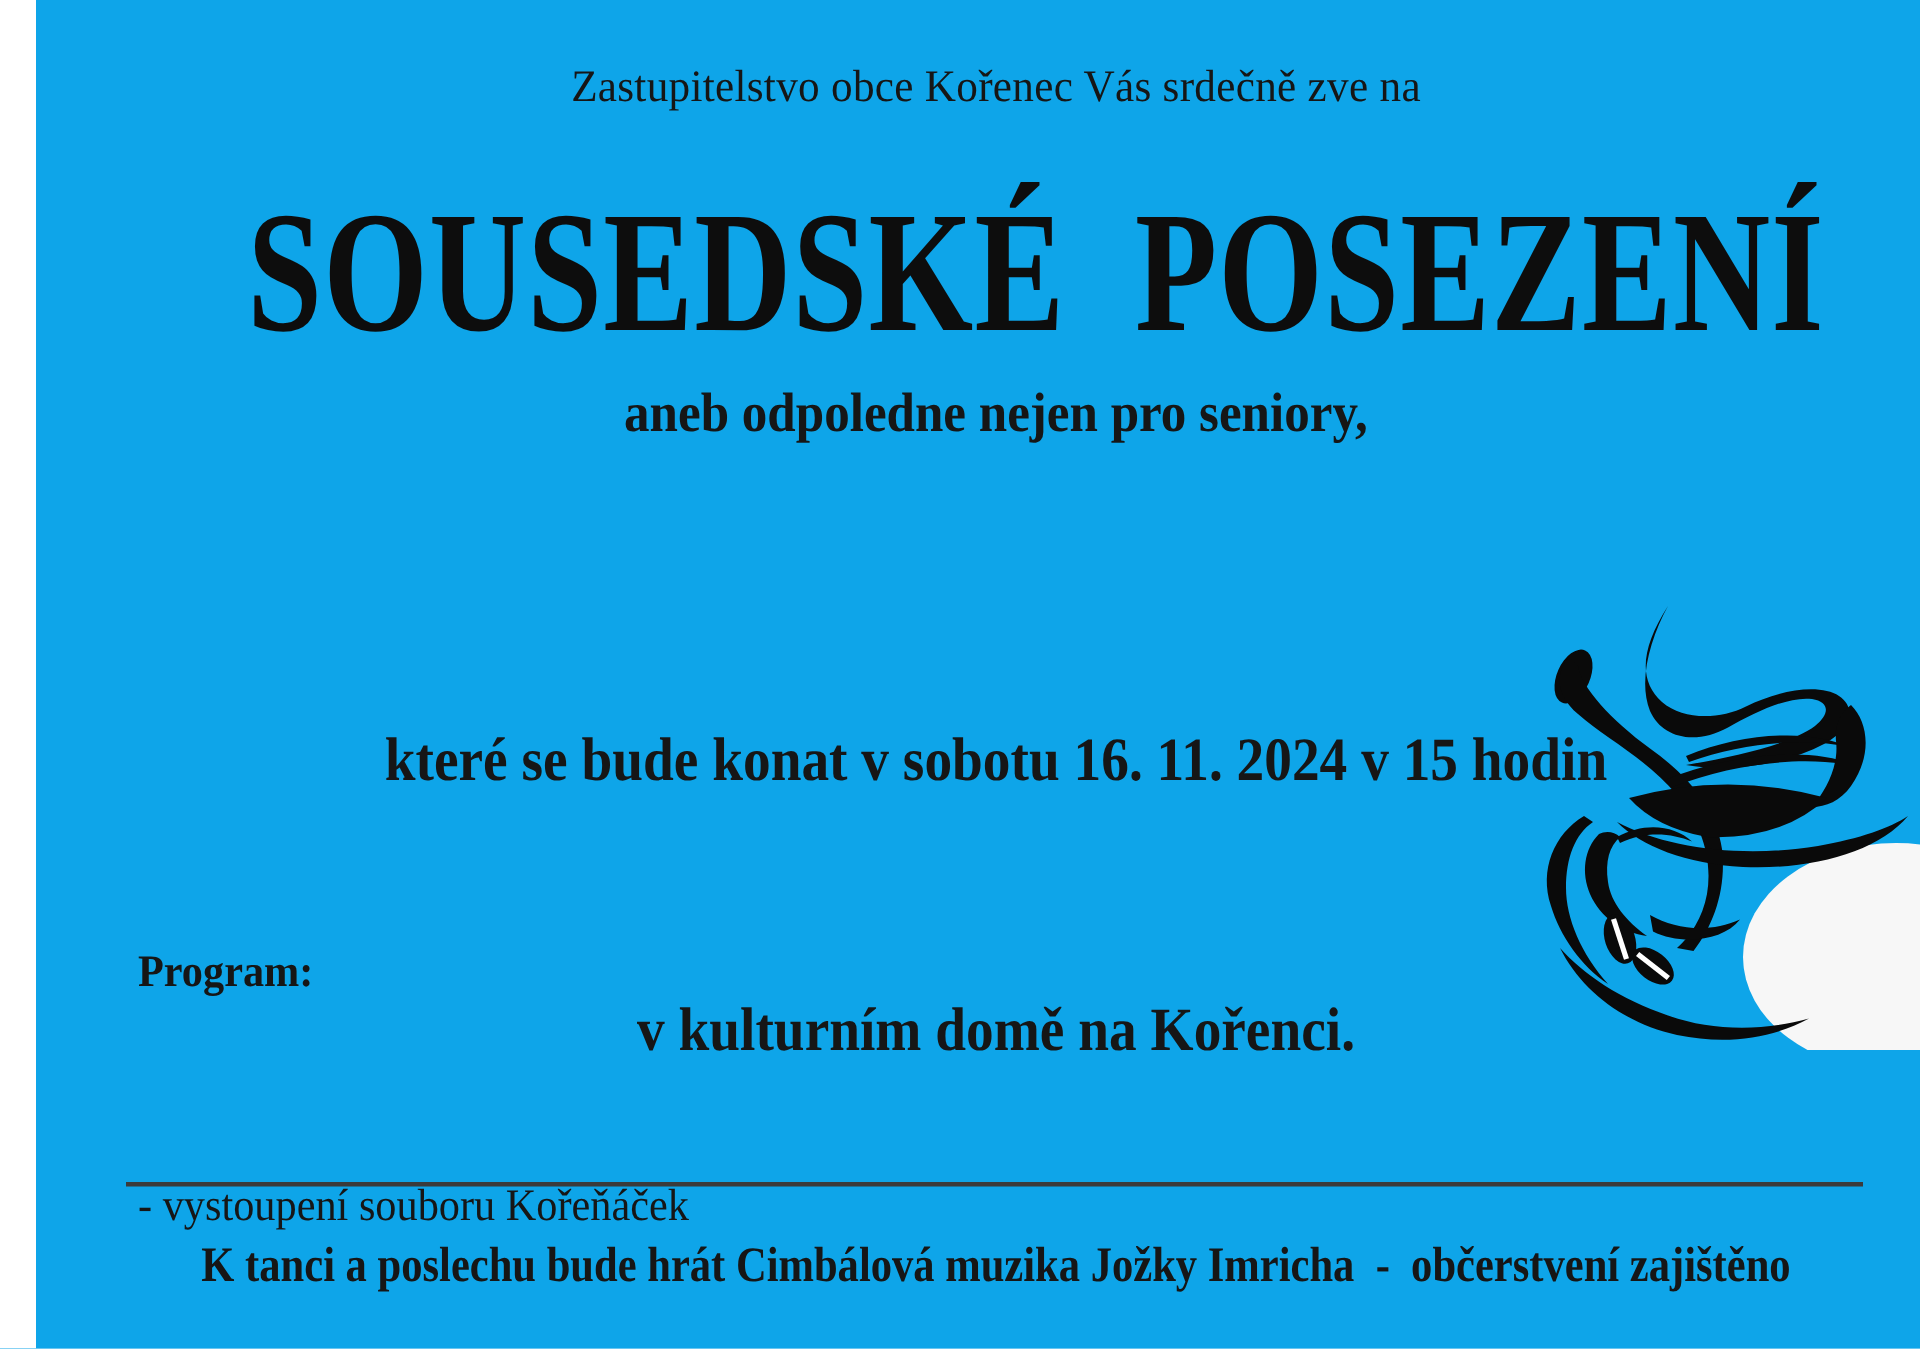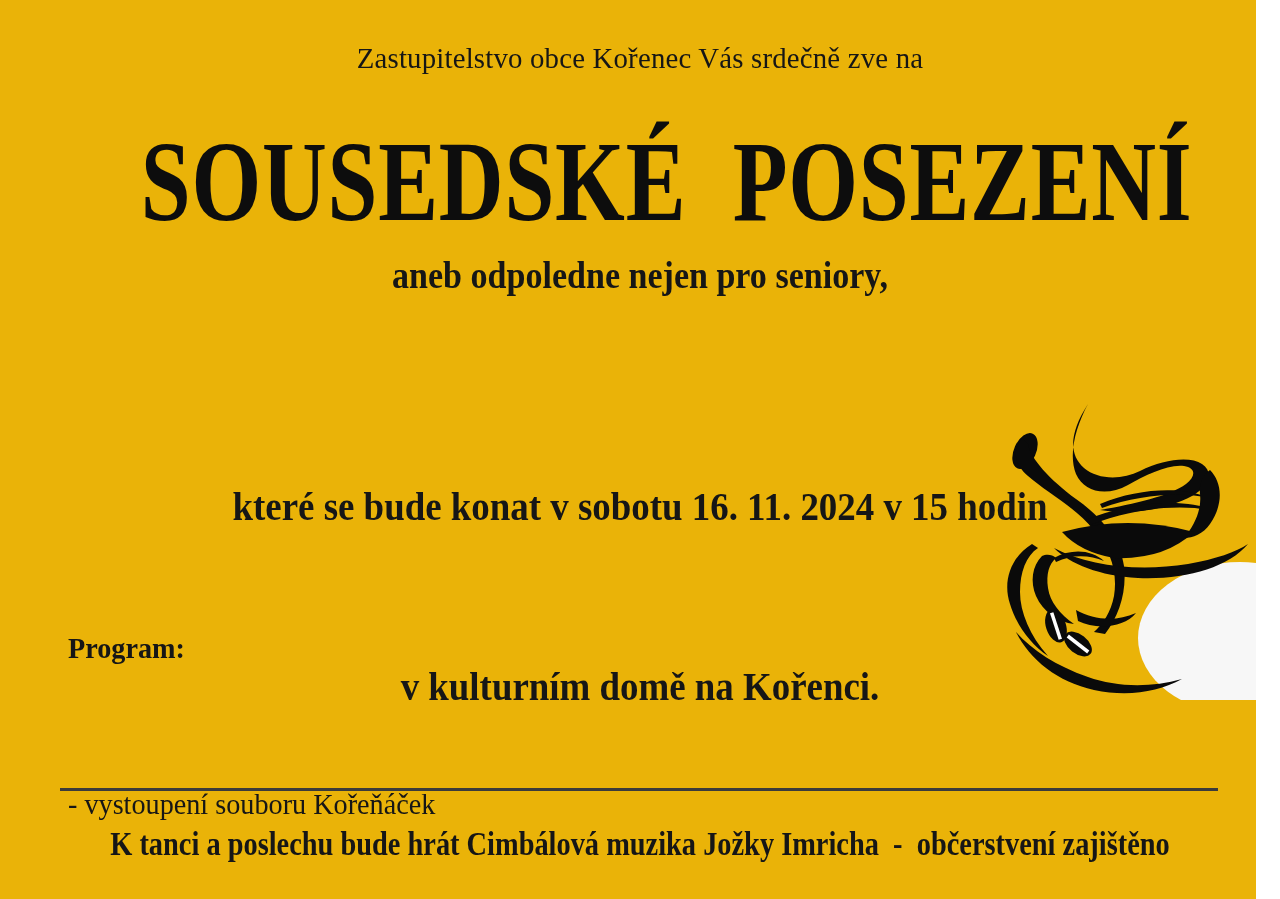--- a/index.html
+++ b/index.html
@@ -11,22 +11,23 @@
     height: 899px;
     background: #ffffff;
     font-family: "Liberation Serif", serif;
     color: #161616;
     overflow: hidden;
   }
   .poster {
     position: relative;
     width: 1256px;
     height: 899px;
-    background: #eab308;
+    background: #0ea5e9;
     overflow: hidden;
+    margin-left: 24px;
   }
   .centered {
     position: absolute;
     left: 0;
     width: 1280px;
     text-align: center;
     white-space: pre;
   }
   .intro-line {
     top: 38px;

